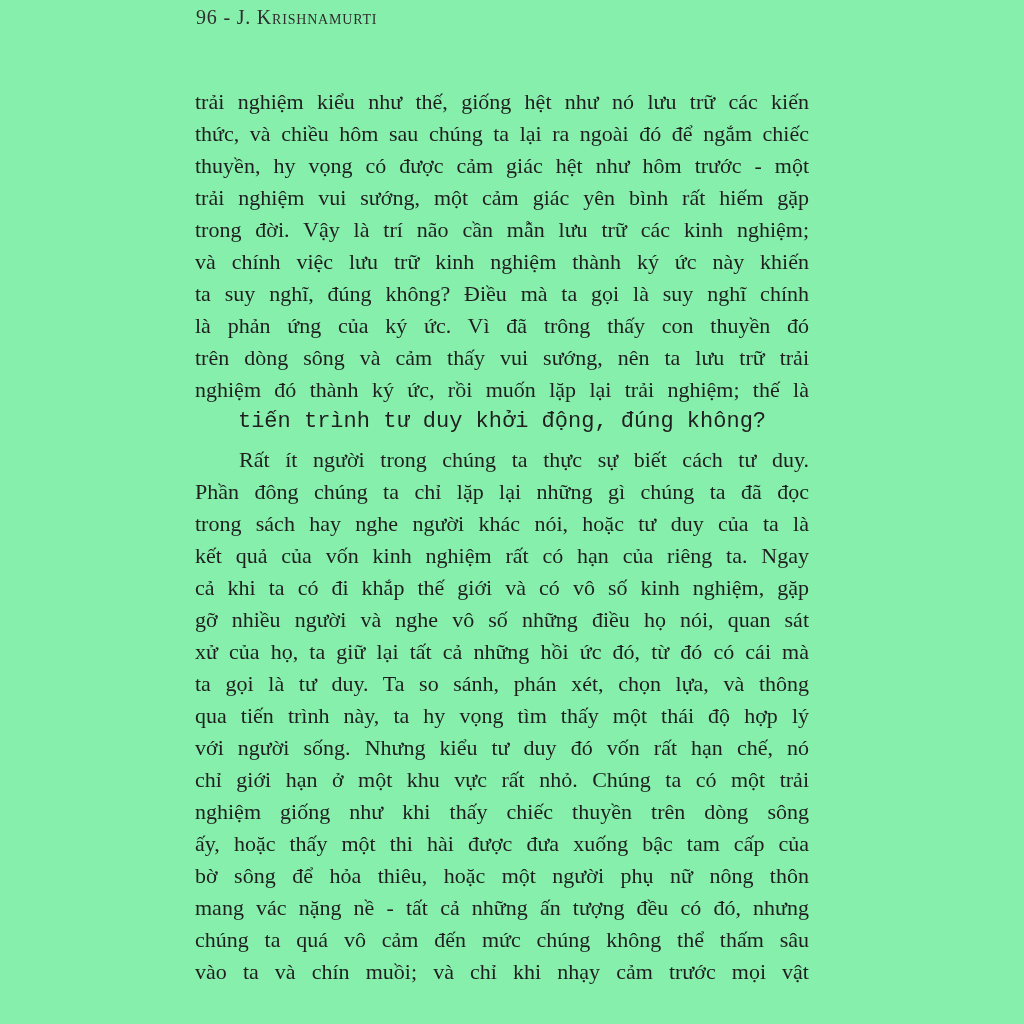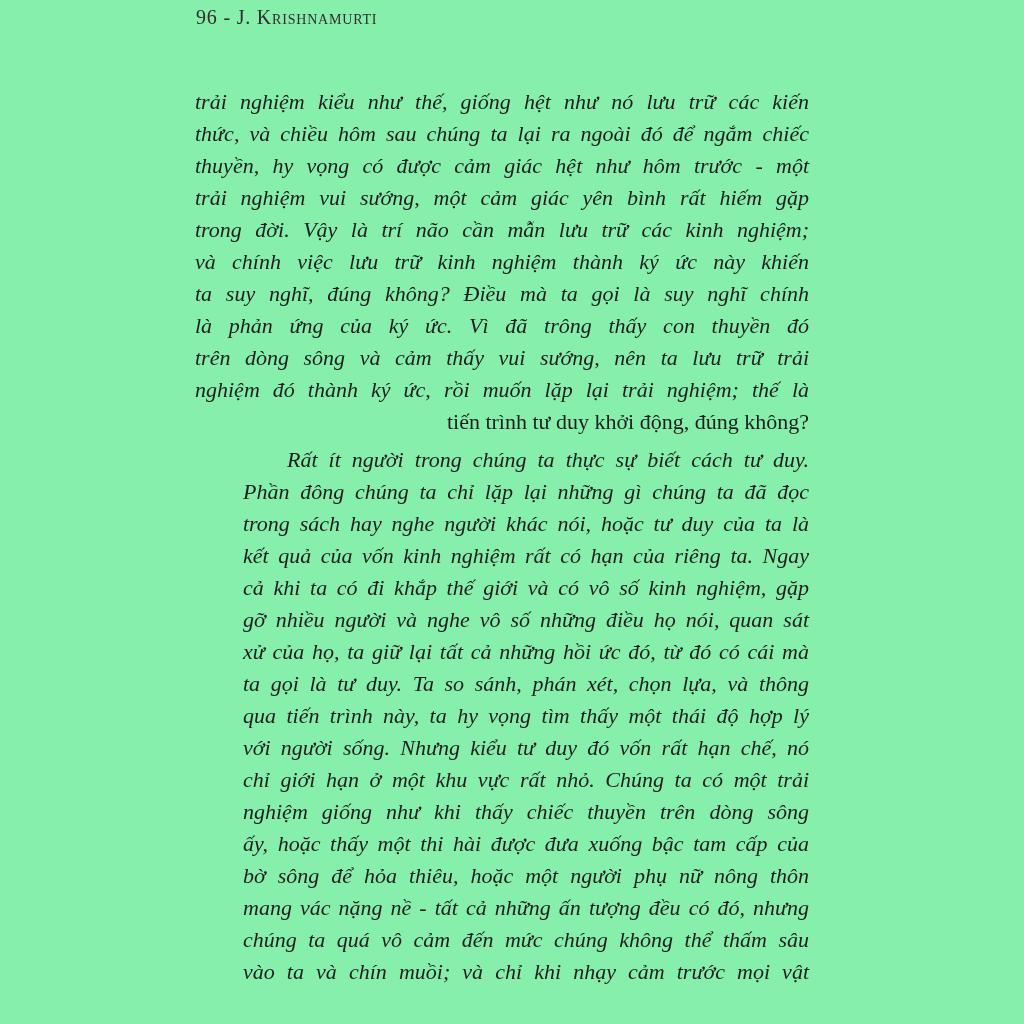--- a/index.html
+++ b/index.html
@@ -28,39 +28,38 @@
   .content {
     position: absolute;
     left: 195px;
     top: 86px;
     width: 614px;
     font-size: 22px;
     line-height: 32px;
     color: #1f1f1f;
   }
   .paragraph { margin: 0; }
-  .paragraph + .paragraph { margin-top: 6px; margin-left: 48px; }
+  .paragraph + .paragraph { margin-top: 6px; }
   .line {
     display: block;
     height: 32px;
     overflow: visible;
   }
   
   .line.j {
     text-align: justify;
     text-justify: inter-word;
-    font-style: italic;
   }
   .line.j::after {
     content: "";
     display: inline-block;
     width: 100%;
     height: 0;
   }
-  .line.last { text-align: right; }
+  .line.last { text-align: center; font-family: Liberation Mono, monospace; }
   .line.indent { padding-left: 44px; box-sizing: border-box; }
 </style>
 </head>
 <body>
 
 <div class="page">
 
   <div class="running-header">96 - J. Krishnamurti</div>
 
   <div class="content">

